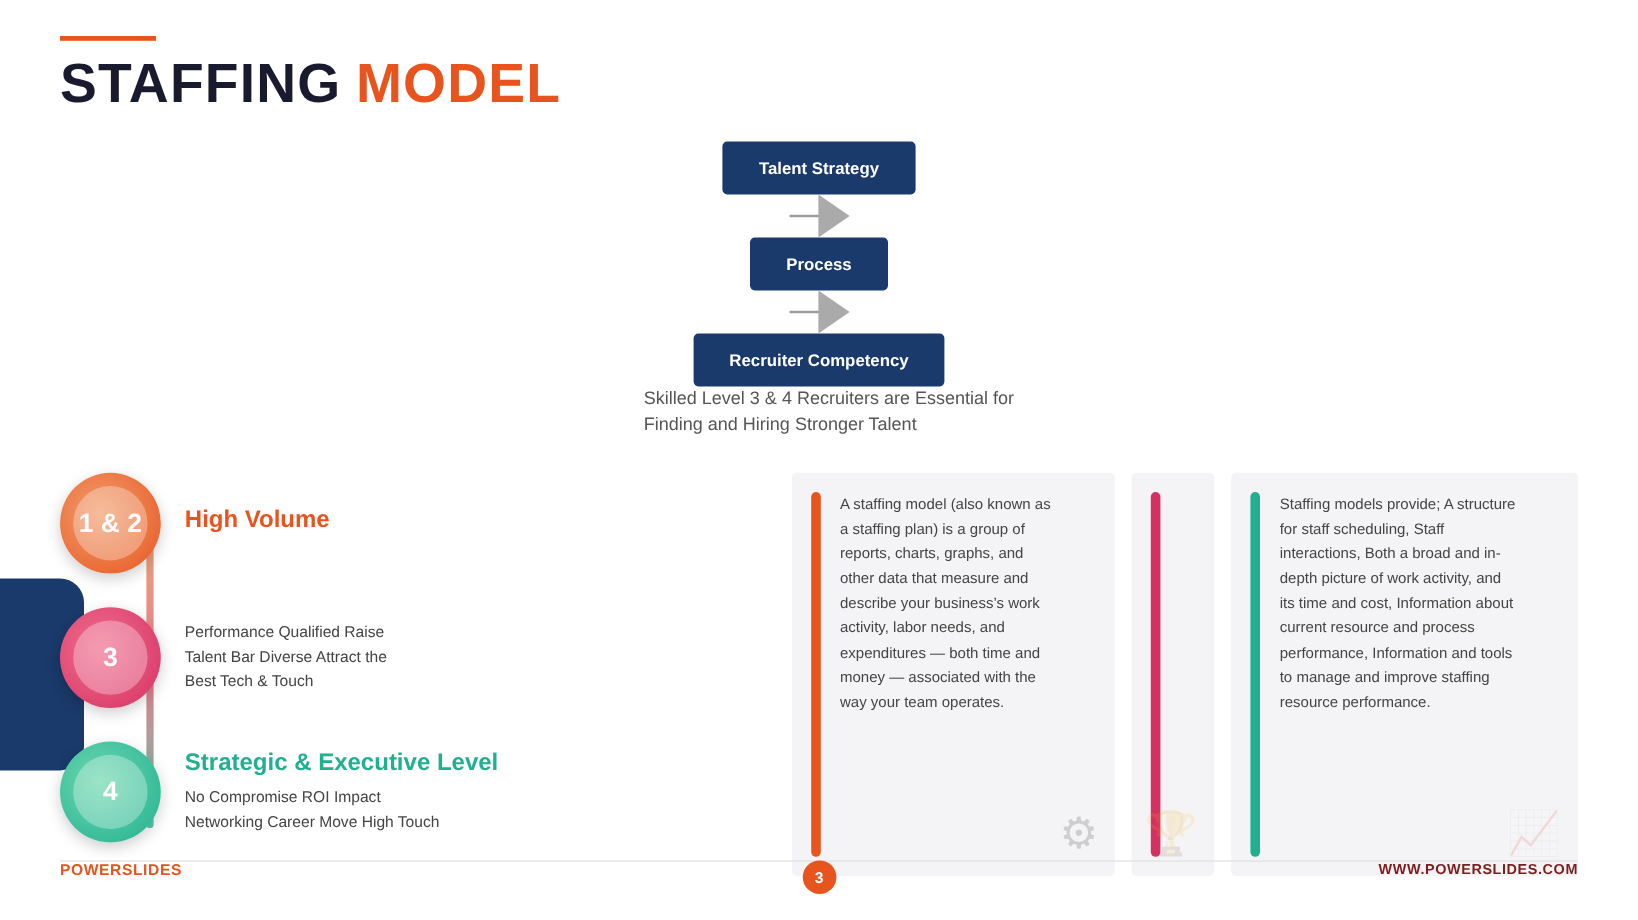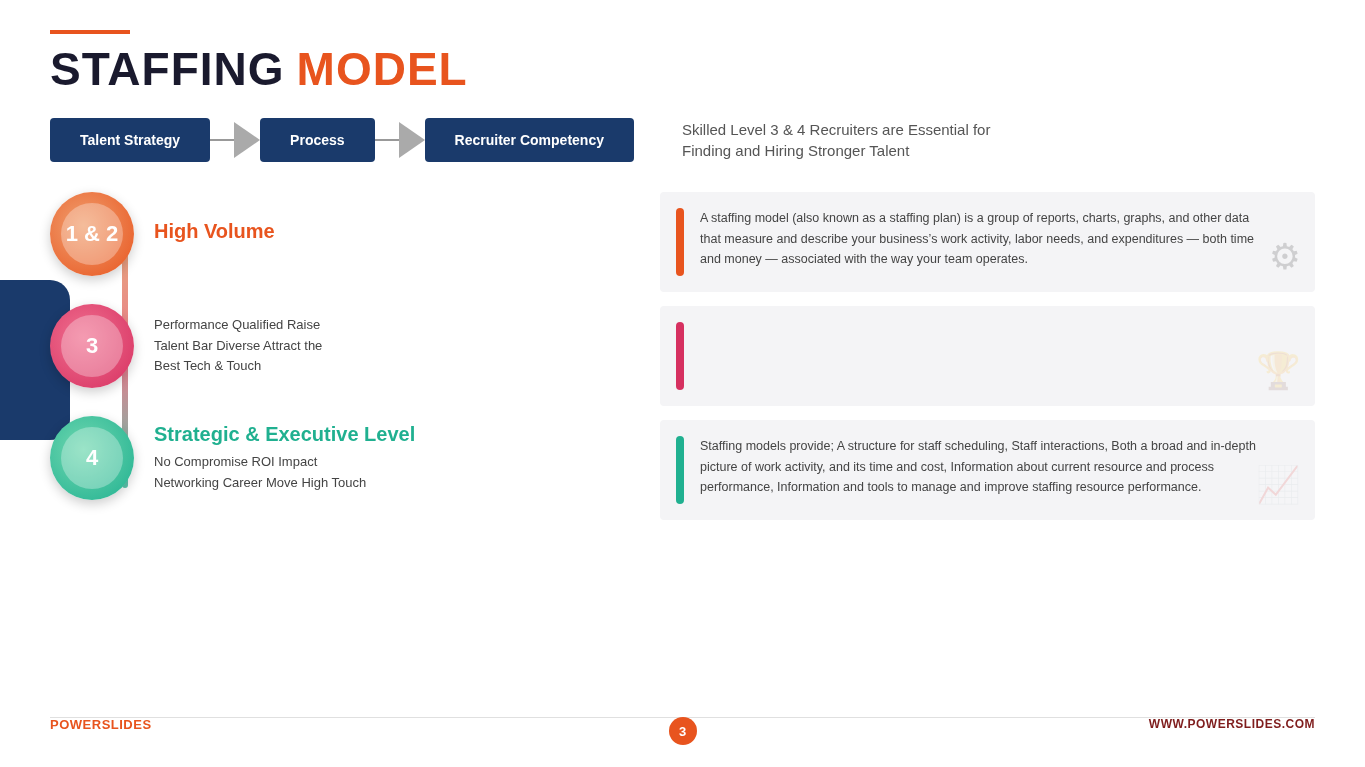--- a/index.html
+++ b/index.html
@@ -47,20 +47,21 @@
       font-weight: 900;
       color: #e8541e;
       letter-spacing: 1px;
     }
 
     
     .process-bar {
       display: flex;
       align-items: center;
       margin-bottom: 30px;
+      flex-direction: column;
     }
 
     .process-btn {
       background: #1a3a6b;
       color: #ffffff;
       font-size: 14px;
       font-weight: 700;
       padding: 14px 30px;
       border-radius: 4px;
       white-space: nowrap;
@@ -199,21 +200,21 @@
     .level-desc {
       font-size: 13px;
       color: #444;
       line-height: 1.6;
     }
 
     
     .right-col {
       flex: 1;
       display: flex;
-      flex-direction: column;
+      flex-direction: row;
       gap: 14px;
     }
 
     .info-card {
       background: #f4f4f6;
       border-radius: 4px;
       display: flex;
       align-items: stretch;
       overflow: hidden;
       position: relative;

